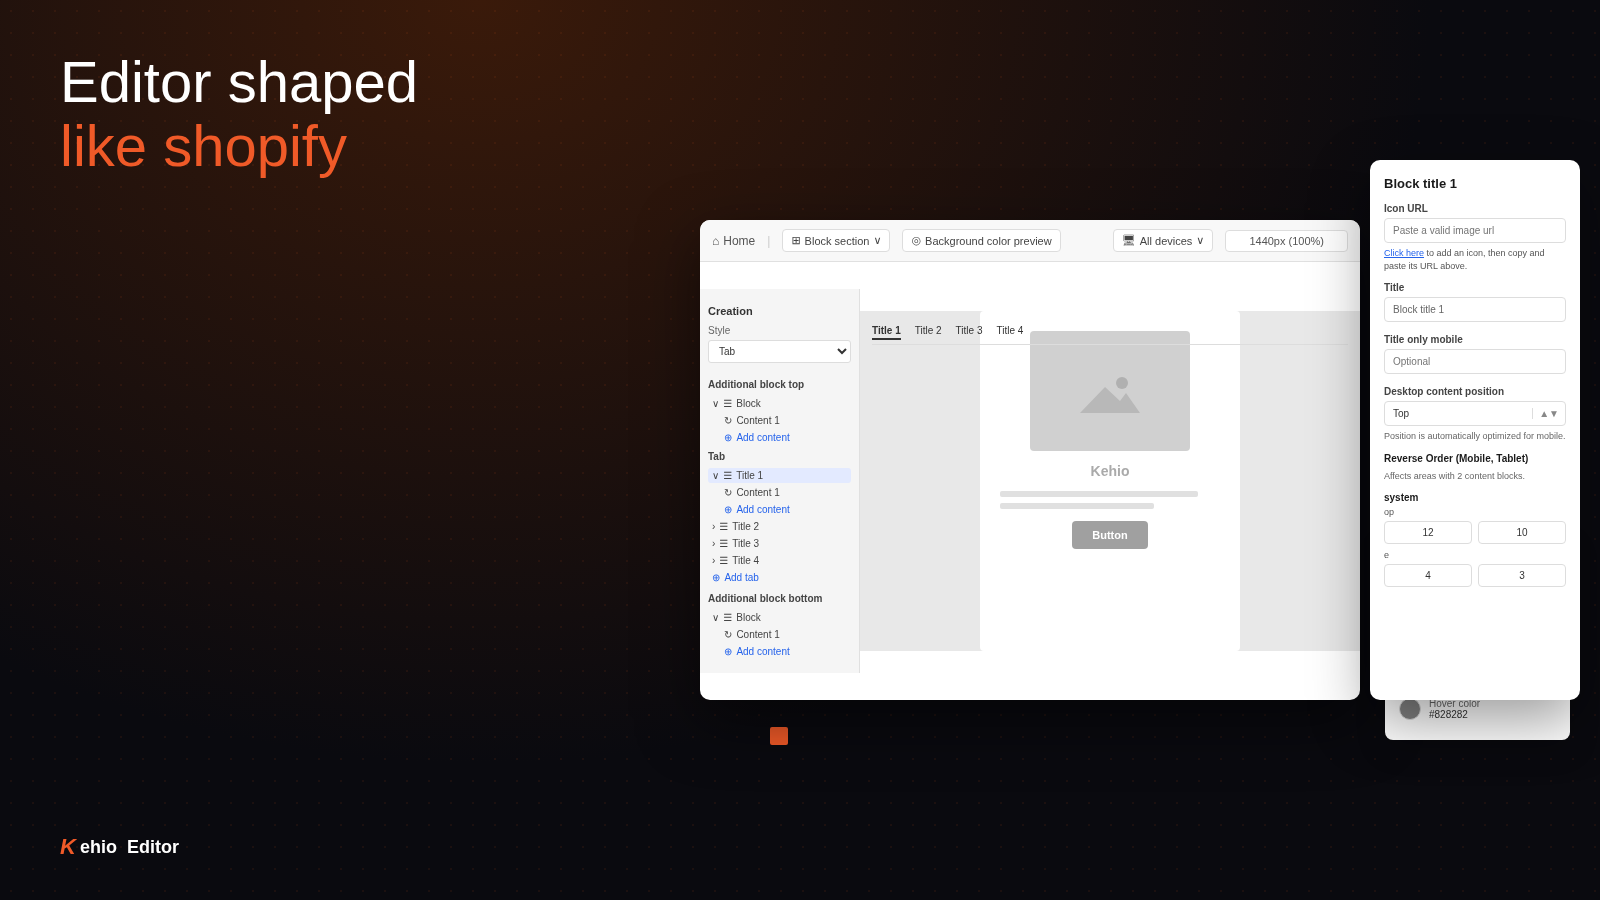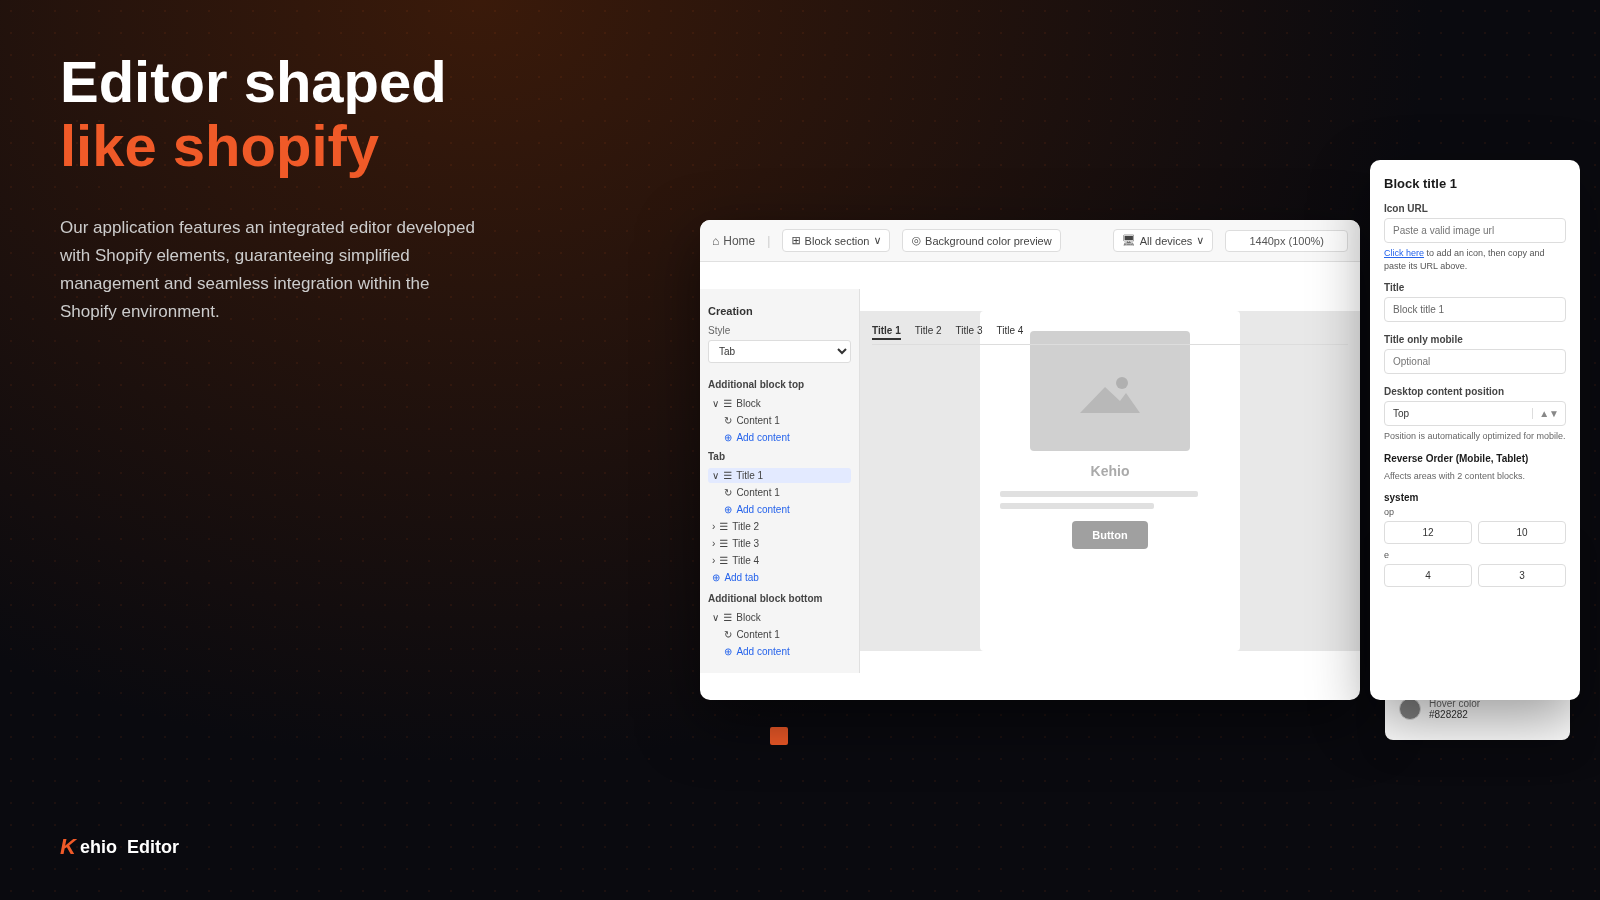--- a/index.html
+++ b/index.html
@@ -41,21 +41,21 @@
     
     .left-section {
       position: absolute;
       left: 60px;
       top: 50px;
       width: 460px;
     }
 
     .headline {
       font-size: 58px;
-      font-weight: 700;
+      font-weight: 400;
       line-height: 1.1;
       margin-bottom: 36px;
     }
     .headline-white { color: #ffffff; }
     .headline-orange { color: #f05a28; }
 
     .description {
       font-size: 17px;
       line-height: 1.65;
       color: #cccccc;
@@ -399,21 +399,20 @@
 <div class="dot-pattern"></div>
 
 <div class="content">
 
   <div class="left-section">
     <h1 class="headline">
       <span class="headline-white">Editor shaped</span>
       <span style="color:#fff"> </span>
       <span class="headline-orange">like shopify</span>
     </h1>
-    <p class="description">Our application features an integrated editor developed with Shopify elements, guaranteeing simplified management and seamless integration within the Shopify environment.</p>
   </div>
 
   <div class="footer-logo">
     <span class="footer-logo-k">K</span>
     <span class="footer-logo-text">ehio &nbsp;Editor</span>
   </div>
 
   <div class="orange-rect" style="top:185px; right:40px;"></div>
   <div class="orange-rect" style="bottom:155px; left:770px;"></div>
 

